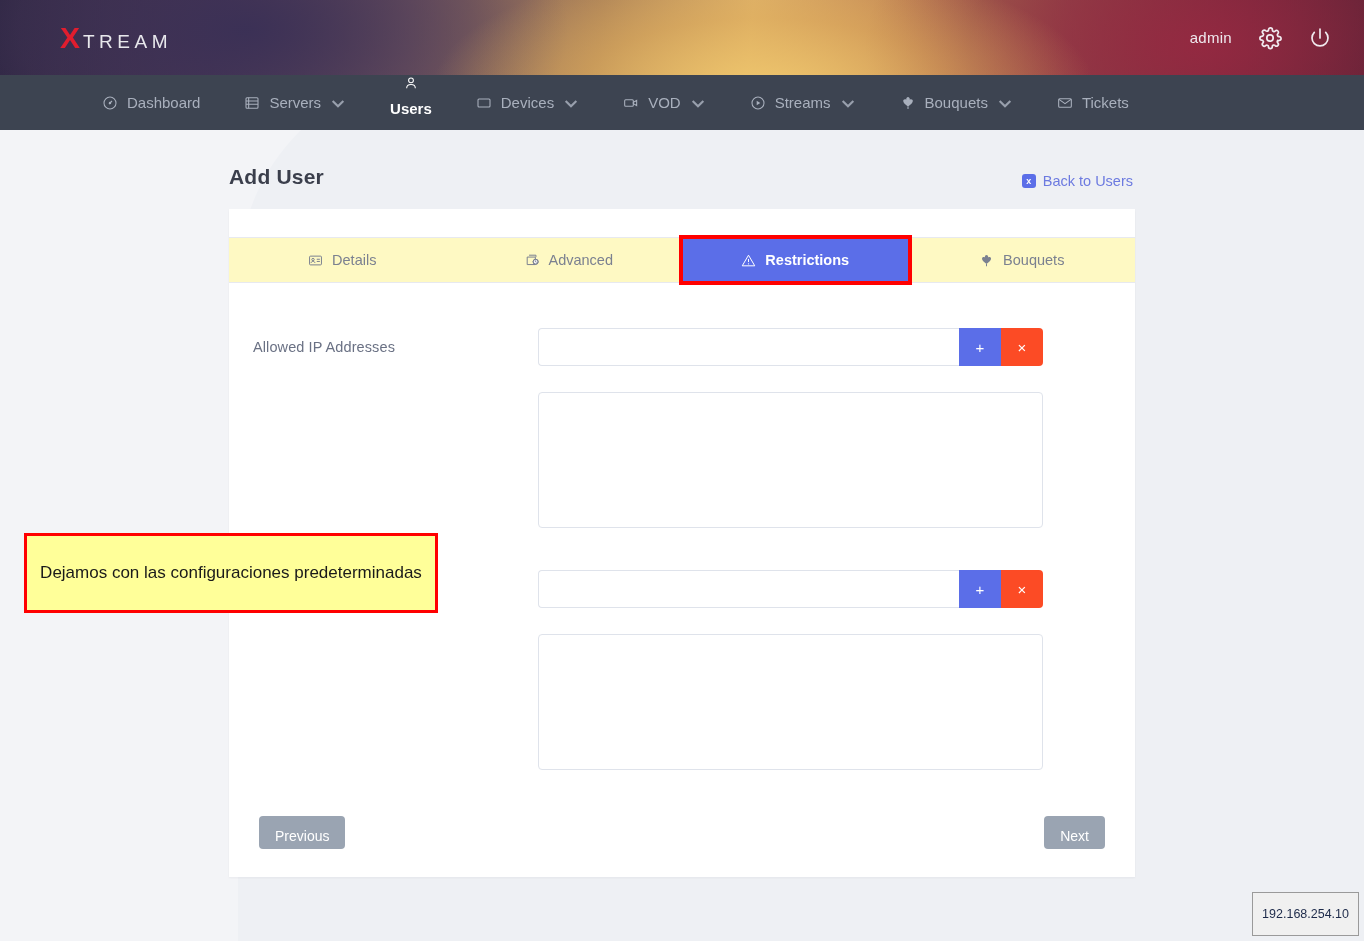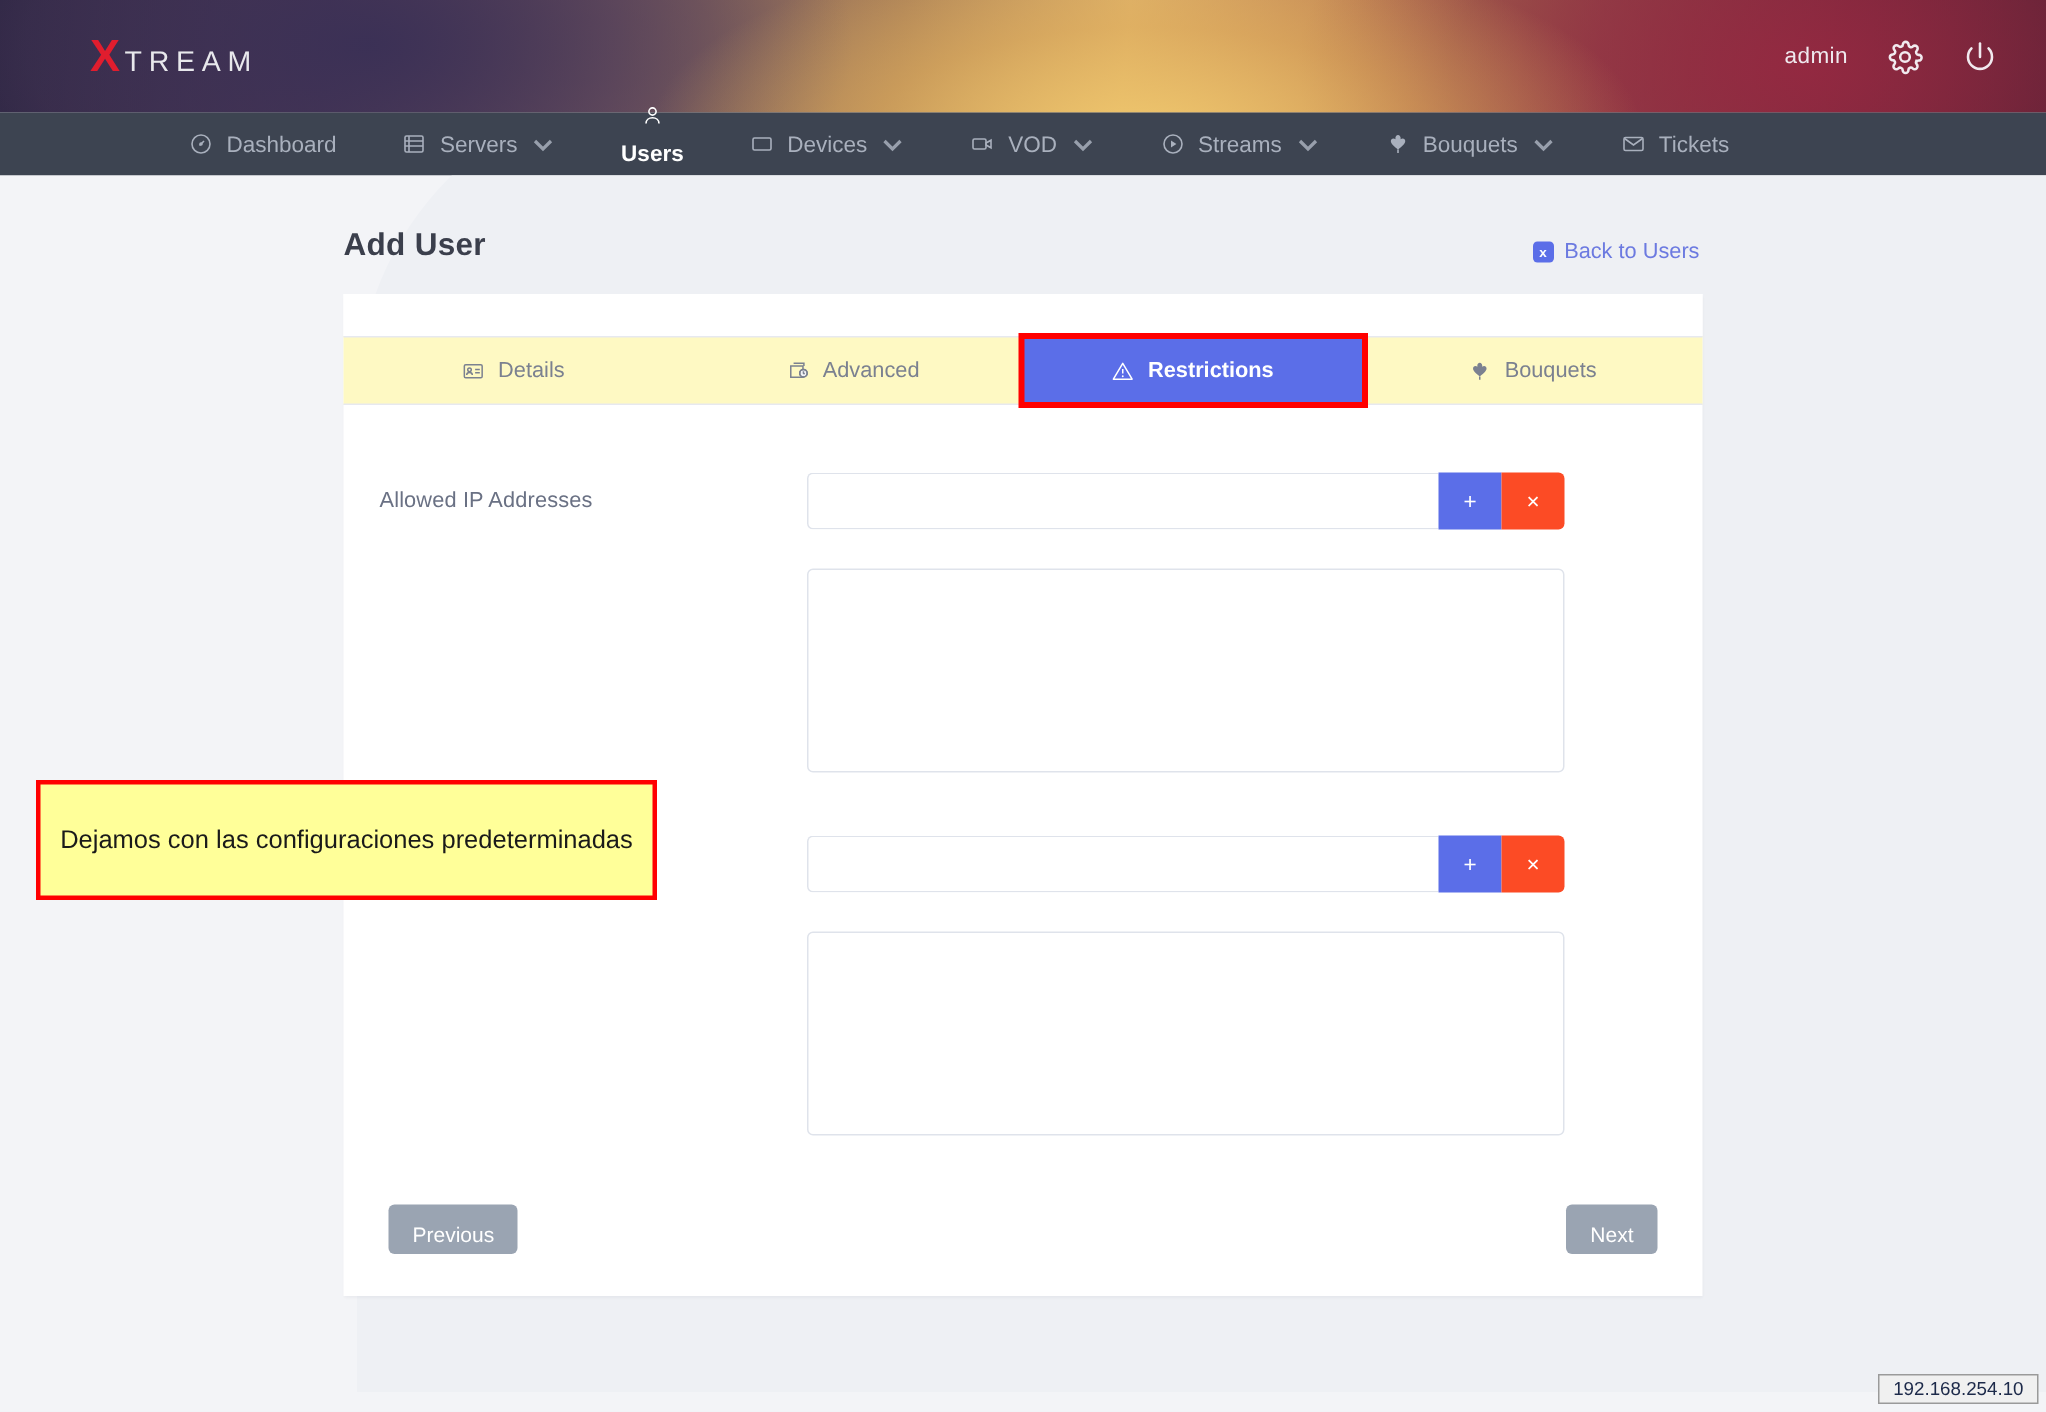--- a/index.html
+++ b/index.html
@@ -39,23 +39,23 @@
     font-weight: normal; margin-left: 3px;
   }
   .topbar-right {
     margin-left: auto; display: flex; align-items: center; gap: 26px;
   }
   .admin-name { color: #efe9ee; font-size: 15px; letter-spacing: .3px; }
   .hicon { width: 24px; height: 24px; display: block; color: #f1eaef; cursor: pointer; }
 
   
   .navbar {
-    height: 42px; background: #3d4451;
+    height: 55px; background: #3d4451;
     display: flex; align-items: center;
-    padding-left: 104px; gap: 0;
+    padding-left: 80px; gap: 0;
     position: relative;
   }
   .nav-item {
     display: flex; align-items: center; gap: 9px;
     color: #a9b0bd; font-size: 15px;
     padding: 0 22px; height: 55px; cursor: pointer;
     position: relative; white-space: nowrap;
   }
   .nav-item.active { color: #ffffff; font-weight: bold; flex-direction: column; }
   .nav-item svg { width: 16px; height: 16px; flex: none; }
@@ -180,21 +180,21 @@
     background: #ffff99; border: 3px solid #ff0000;
     display: flex; align-items: center; justify-content: center;
     text-align: center;
     font-size: 17px; color: #1a1a1a; line-height: 1.32;
     padding: 4px 10px;
   }
 
   .ip-badge {
     position: absolute; right: 5px; bottom: 5px; z-index: 40;
     background: #f0f0f0; border: 1px solid #9a9a9a;
-    padding: 2px 9px; font-size: 12.5px; color: #1d2a4a;
+    padding: 14px 9px; font-size: 12.5px; color: #1d2a4a;
     font-family: "Liberation Sans", sans-serif;
   }
 </style>
 </head>
 <body>
 
 <div class="topbar">
   <div class="topbar-inner">
     <div class="logo">
       <span class="x">X</span>

